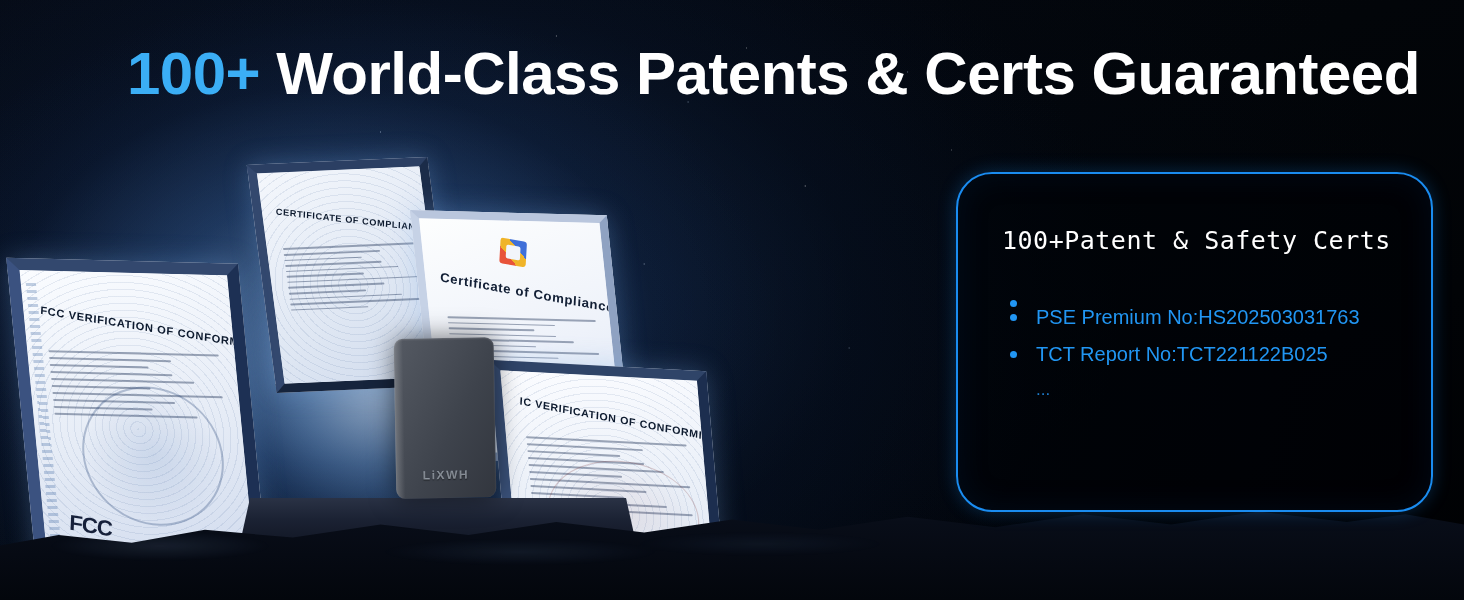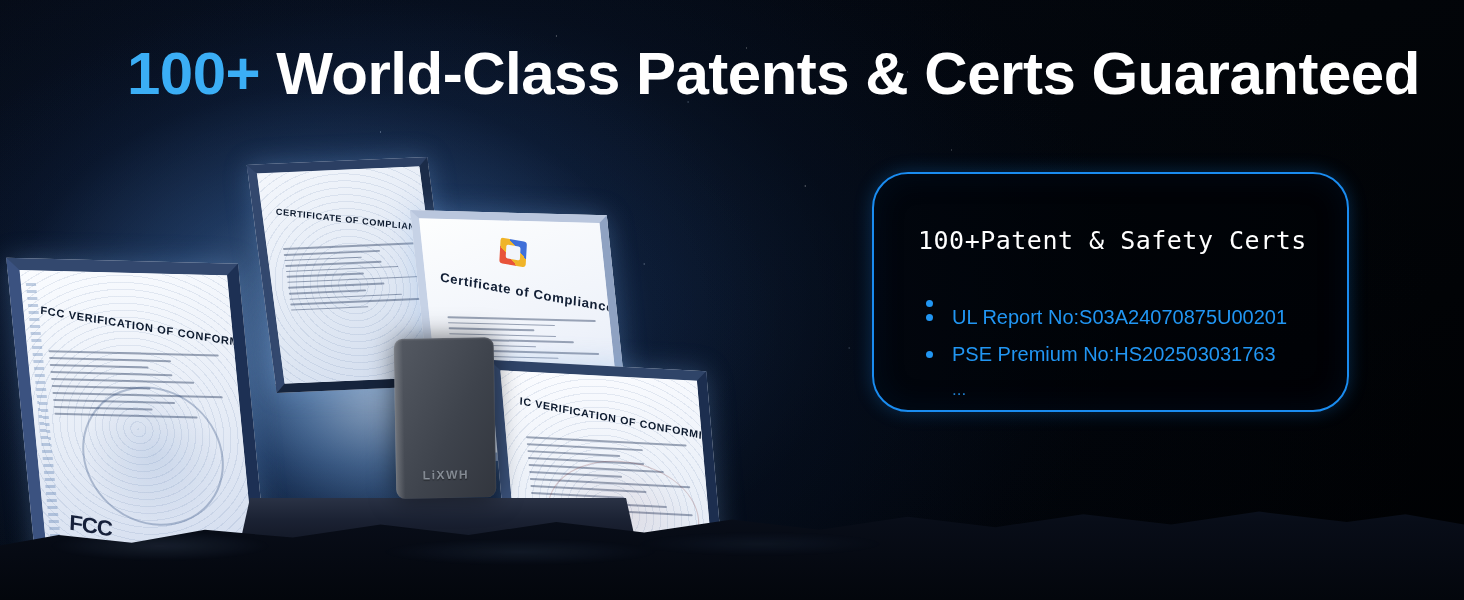--- a/index.html
+++ b/index.html
@@ -198,21 +198,21 @@
       radial-gradient(ellipse 160px 22px at 160px 76px, rgba(150,185,235,.32), transparent 70%),
       radial-gradient(ellipse 200px 20px at 520px 82px, rgba(130,170,225,.26), transparent 70%),
       radial-gradient(ellipse 180px 18px at 760px 74px, rgba(110,150,205,.20), transparent 70%);
     clip-path:polygon(0% 58%, 4% 50%, 9% 56%, 14% 46%, 20% 52%, 26% 42%, 32% 50%,
       38% 40%, 44% 48%, 50% 38%, 56% 46%, 62% 36%, 68% 44%, 74% 34%, 80% 42%,
       86% 32%, 92% 40%, 96% 34%, 100% 42%, 100% 100%, 0% 100%);
   }
 
   
   .panel {
-    position:absolute; left:872px; top:172px; width:477px; height:240px; z-index:45;
+    position:absolute; left:956px; top:172px; width:477px; height:340px; z-index:45;
     border:2px solid #1a8cf0; border-radius:36px;
     background:rgba(0,2,6,.55);
     box-shadow:0 0 18px rgba(26,140,240,.28), inset 0 0 30px rgba(10,40,80,.22);
     text-decoration:underline;
   }
   .panel-title {
     position:absolute; left:44px; top:52px;
     font-family:"DejaVu Sans Mono", monospace;
     font-size:25px; color:#ffffff; letter-spacing:.5px; white-space:nowrap;
   }
@@ -332,19 +332,19 @@
   <div class="terrain-hi"></div>
 
   <div class="heading-wrap">
     <div class="headline"><span class="hl-num">100+</span><span class="hl-rest"> World-Class Patents &amp; Certs Guaranteed</span></div>
   </div>
 
   <div class="panel">
     <div class="panel-title">100+Patent &amp; Safety Certs</div>
     <ul class="cert-list">
       <li><span class="bullet"></span></li>
-      <li><span class="bullet"></span><span>UL Report No:S03A24070875U00201</span></li>
       <li><span class="bullet"></span><span>PSE Premium No:HS202503031763</span></li>
+      <li><span class="bullet"></span><span>TCT Report No:TCT221122B025</span></li>
       <li class="more">...</li>
     </ul>
   </div>
 
 </div>
 
 </body></html>

